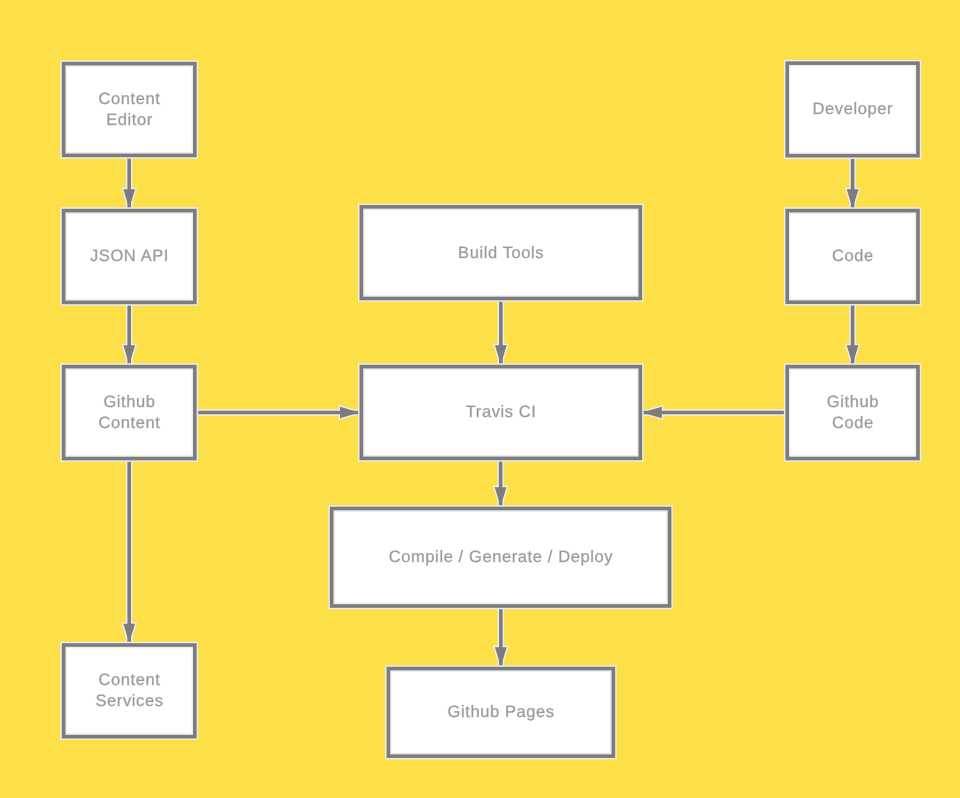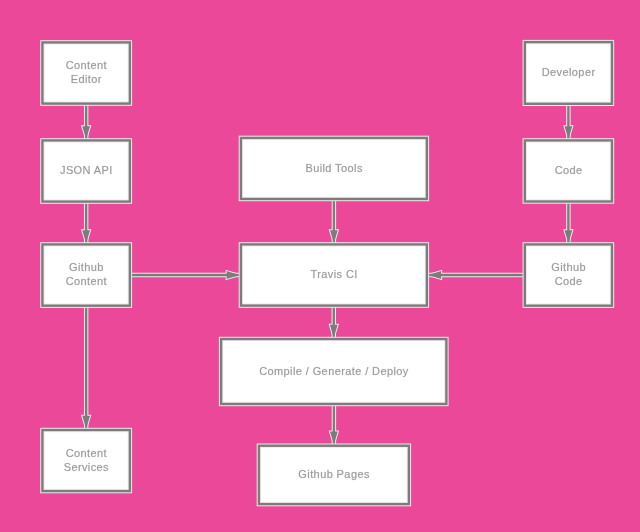--- a/index.html
+++ b/index.html
@@ -2,21 +2,21 @@
 <html><head>
 <meta charset="utf-8">
 <title>Flowchart</title>
 <style>
   html, body { margin:0; padding:0; }
   body {
     width:640px; height:532px; background:#ffffff;
     font-family:"Liberation Sans", sans-serif;
     overflow:hidden;
   }
-  #canvas { position:relative; width:640px; height:532px; background:#ec4899; }
+  #canvas { position:relative; width:640px; height:532px; background:#fde047; }
   #svg { position:absolute; left:0; top:0; transform:translateZ(0); }
   .nodebox-halo { fill:#ffffff; stroke:#ececec; stroke-width:4.4; }
   .nodebox { fill:none; stroke:#7c7c7c; stroke-width:2.4; }
   .nodelabel {
     fill:#9a9a9a; font-size:11px; font-family:"Liberation Sans", sans-serif;
     text-anchor:middle; letter-spacing:0.4px;
     stroke:#dedede; stroke-width:0.55px; paint-order:stroke;
   }
   .edge-halo { stroke:#ececec; stroke-width:4.4; fill:none; }
   .edge-line { stroke:#7c7c7c; stroke-width:2.4; fill:none; }

